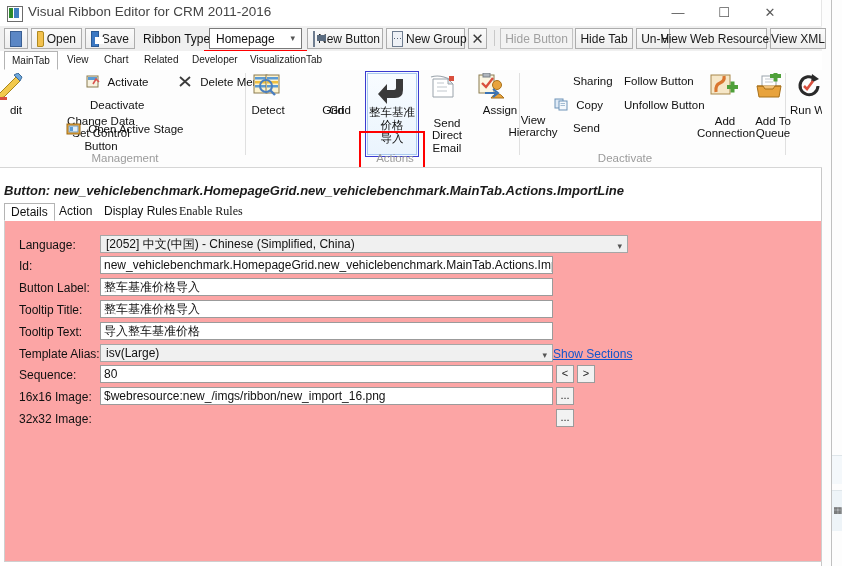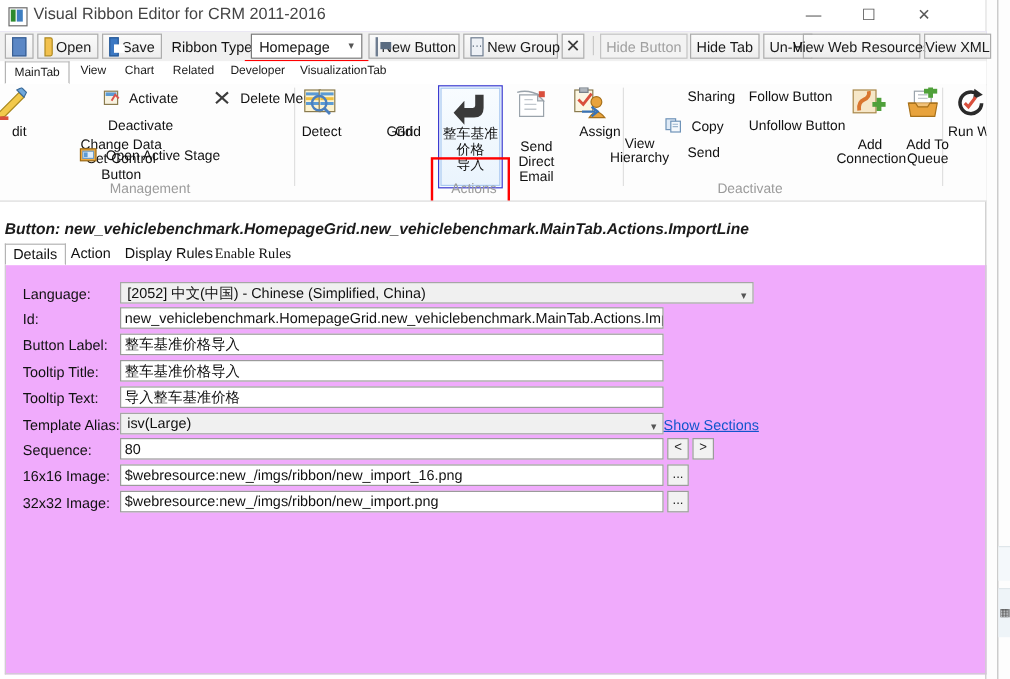--- a/index.html
+++ b/index.html
@@ -78,21 +78,21 @@
 
   
   .pathline{position:absolute;left:4px;top:183px;font-size:13px;font-style:italic;font-weight:bold;color:#1b1b1b;white-space:nowrap;}
 
   
   .dtabs{position:absolute;left:4px;top:203px;width:818px;height:18px;}
   .dtab{position:absolute;top:0;height:18px;padding:0 6px;font-size:12px;line-height:17px;color:#111;box-sizing:border-box;white-space:nowrap;}
   .dtab.sel{border:1px solid #b4b4b4;border-bottom:1px solid #fff;background:#fff;}
 
   
-  .formpanel{position:absolute;left:4px;top:221px;width:818px;height:341px;background:#f0abfc;border:1px solid #cfcfcf;border-top:none;box-sizing:border-box;}
+  .formpanel{position:absolute;left:4px;top:221px;width:818px;height:341px;background:#fca5a5;border:1px solid #cfcfcf;border-top:none;box-sizing:border-box;}
   .flabel{position:absolute;font-size:12px;color:#111;white-space:nowrap;}
   .finput{position:absolute;height:18px;border:1px solid #9b9b9b;background:#fff;box-sizing:border-box;
           font-size:12px;color:#111;padding:1px 3px;line-height:15px;white-space:nowrap;overflow:hidden;}
   .fselect{position:absolute;height:18px;border:1px solid #a6a6a6;background:#f0f0f0;box-sizing:border-box;
            font-size:12px;color:#111;padding:1px 5px;line-height:15px;white-space:nowrap;overflow:hidden;}
   .fselect .arw{position:absolute;right:5px;top:3px;font-size:9px;color:#555;}
   .fbtn{position:absolute;height:18px;width:18px;border:1px solid #9b9b9b;background:#f2f2f2;box-sizing:border-box;
         font-size:11px;color:#222;text-align:center;line-height:15px;}
   .flink{position:absolute;font-size:12px;color:#1155cc;text-decoration:underline;white-space:nowrap;}
 </style>
@@ -453,19 +453,16 @@
     <div class="fbtn" style="left:551px;top:144px;"><span>&lt;</span></div>
     <div class="fbtn" style="left:572px;top:144px;"><span>&gt;</span></div>
 
     <div class="flabel" style="left:14px;top:169px;">16x16 Image:</div>
     <div class="finput" style="left:95px;top:166px;width:453px;">
       <span>$webresource:new_/imgs/ribbon/new_import_16.png</span>
     </div>
     <div class="fbtn" style="left:551px;top:166px;"><span>...</span></div>
 
     <div class="flabel" style="left:14px;top:191px;">32x32 Image:</div>
-    <div class="finput" style="left:95px;top:188px;width:453px;">
-      <span>$webresource:new_/imgs/ribbon/new_import.png</span>
-    </div>
     <div class="fbtn" style="left:551px;top:188px;"><span>...</span></div>
   </div>
 
 </div>
 
 </body></html>

